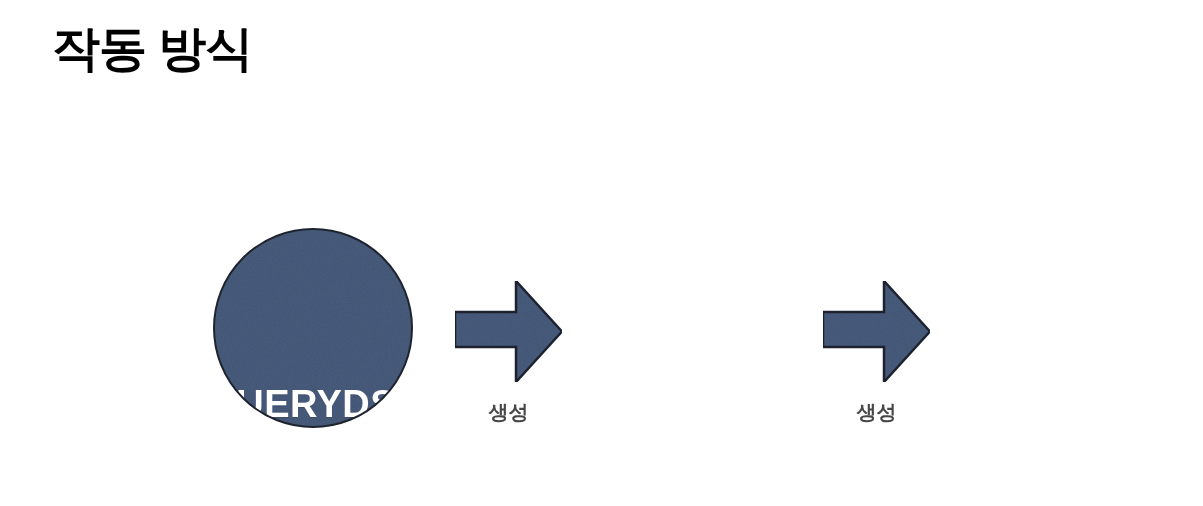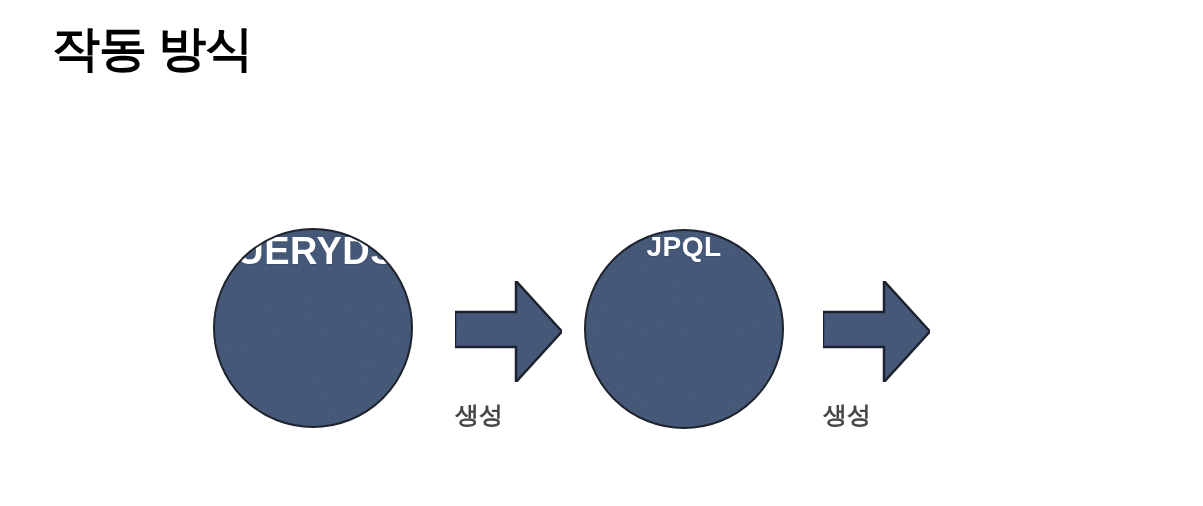--- a/index.html
+++ b/index.html
@@ -29,21 +29,21 @@
   }
   .node-circle {
     position: absolute;
     width: 200px;
     height: 200px;
     box-sizing: border-box;
     border-radius: 50%;
     background: var(--shape-fill, #4b5f7c);
     border: 2.5px solid var(--shape-border, #1e232e);
     display: flex;
-    align-items: flex-start;
+    align-items: flex-end;
     justify-content: center;
     overflow: hidden;
   }
   .node-circle .noise-overlay {
     position: absolute;
     inset: 0;
     width: 100%;
     height: 100%;
     pointer-events: none;
   }
@@ -64,21 +64,22 @@
     position: absolute;
     width: 107px;
     height: 101px;
   }
   #arrow-1 { left: 455px; top: 281px; }
   #arrow-2 { left: 823px; top: 281px; }
   .edge-label {
     position: absolute;
     width: 107px;
     top: 399px;
-    font-size: 24px;
+    text-align: center;
+    font-size: 20px;
     font-weight: 700;
     color: var(--label-text, #474747);
   }
   #edge-label-1 { left: 455px; }
   #edge-label-2 { left: 823px; }
   .defs-svg { position: absolute; width: 0; height: 0; }
 </style>
 </head>
 <body>
 
@@ -107,26 +108,20 @@
       <clipPath id="arrowClipA">
         <polygon points="0,31 61,31 61,0 107,50.5 61,101 61,66 0,66"></polygon>
       </clipPath>
     </defs>
     <polygon points="0,31 61,31 61,0 107,50.5 61,101 61,66 0,66" fill="#4b5f7c" stroke="#1e232e" stroke-width="2.5" stroke-linejoin="miter"></polygon>
     <rect width="107" height="101" clip-path="url(#arrowClipA)" filter="url(#noiseF)"></rect>
   </svg>
 
   <div class="edge-label" id="edge-label-1">생성</div>
 
-  <div class="node-circle" id="node-jpql">
-    <svg class="noise-overlay" aria-hidden="true">
-      <rect width="100%" height="100%" filter="url(#noiseF)"></rect>
-    </svg>
-    <span class="node-label small">JPQL</span>
-  </div>
 
   <svg class="flow-arrow" id="arrow-2" viewBox="0 0 107 101" aria-hidden="true">
     <defs>
       <clipPath id="arrowClipB">
         <polygon points="0,31 61,31 61,0 107,50.5 61,101 61,66 0,66"></polygon>
       </clipPath>
     </defs>
     <polygon points="0,31 61,31 61,0 107,50.5 61,101 61,66 0,66" fill="#4b5f7c" stroke="#1e232e" stroke-width="2.5" stroke-linejoin="miter"></polygon>
     <rect width="107" height="101" clip-path="url(#arrowClipB)" filter="url(#noiseF)"></rect>
   </svg>

